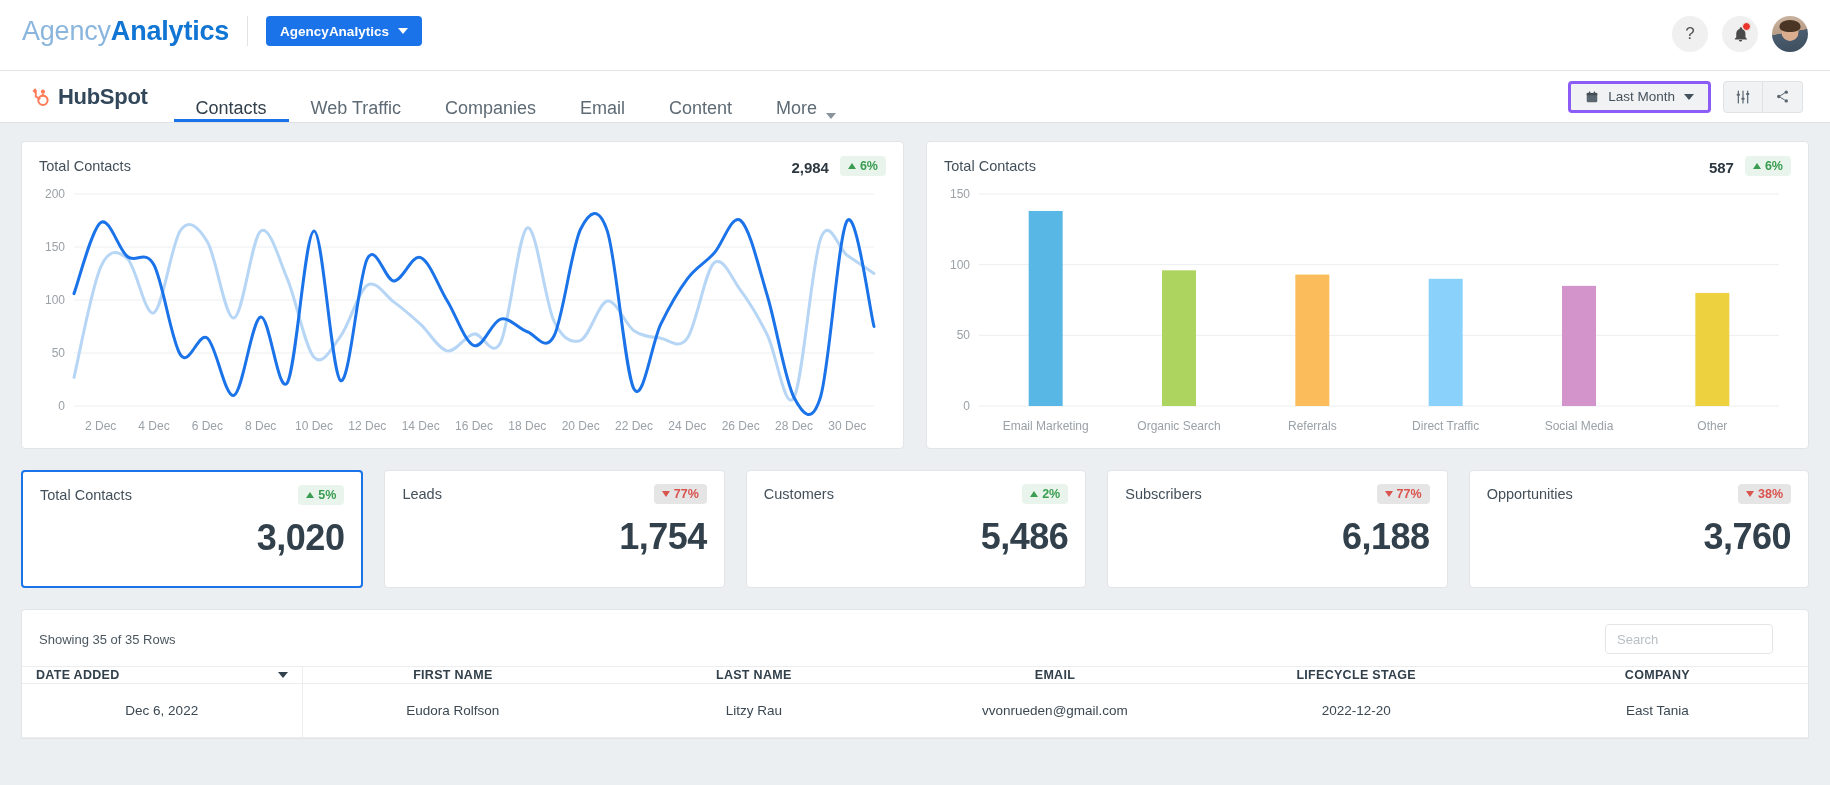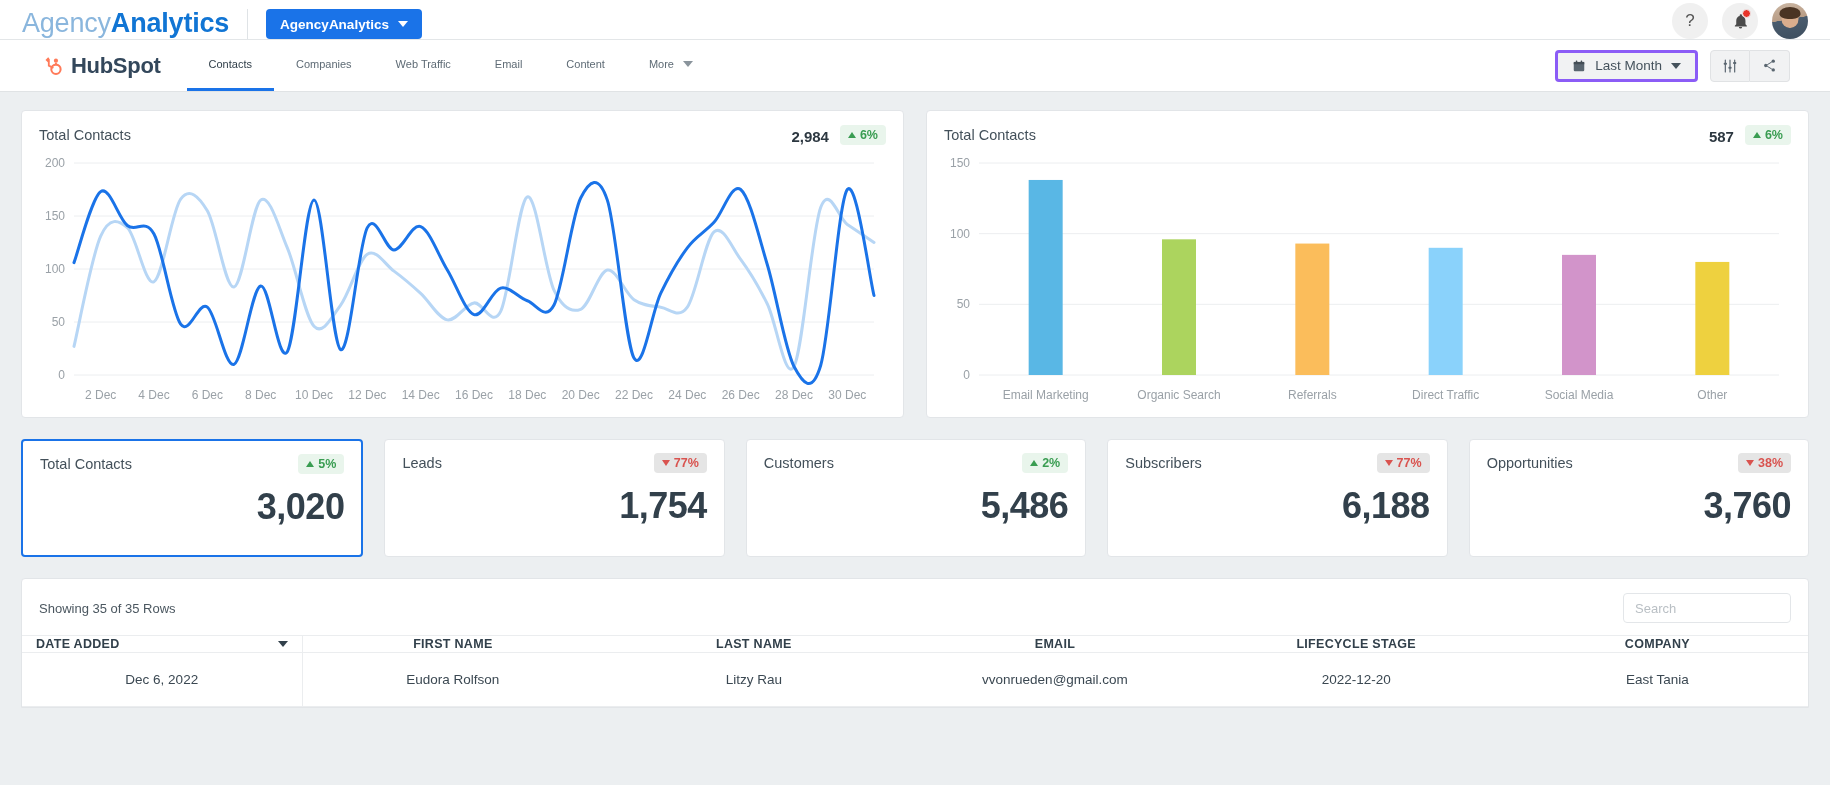--- a/index.html
+++ b/index.html
@@ -6,23 +6,23 @@
   html, body {
     width: 1830px; height: 785px;
     font-family: "Liberation Sans", sans-serif;
     background: #eceff1;
     overflow: hidden;
     color: #333;
   }
 
   
   .topbar {
-    height: 40px; background: #ffffff;
-    display: flex; align-items: flex-end;
-    padding: 0 22px;
+    height: 71px; background: #ffffff;
+    display: flex; align-items: flex-start;
+    padding: 16px 22px;
     border-bottom: 1px solid #e3e6e8;
     position: relative;
   }
   .brand { font-size: 27px; letter-spacing: -0.2px; white-space: nowrap; }
   .brand .b-light { color: #8ab6dd; font-weight: 400; }
   .brand .b-bold { color: #1175d4; font-weight: 700; }
   .brand-sep { width: 1px; height: 30px; background: #dfe3e6; margin: 0 18px; }
   .acct-btn {
     background: #1a73e8; color: #fff; border: none; border-radius: 4px;
     height: 30px; padding: 0 14px; font-size: 13.5px; font-weight: 600;
@@ -58,29 +58,29 @@
   }
   .avatar::before {
     content:""; position:absolute; left:50%; top:10%;
     transform: translateX(-50%); width: 21px; height: 12px;
     border-radius: 50% 50% 40% 40%; background:#4a3423; z-index:2;
   }
 
   
   .navbar {
     height: 52px; background: #fff; display: flex; align-items: stretch;
-    padding: 0 40px; border-bottom: 1px solid #e0e3e5; position: relative;
+    padding: 0 27px; border-bottom: 1px solid #e0e3e5; position: relative;
   }
   .hs-logo { display: flex; align-items: center; gap: 9px; margin-right: 26px; }
   .hs-mark { width: 22px; height: 22px; }
   .hs-name { font-size: 22px; font-weight: 700; color: #33475b; letter-spacing:-.3px;}
   .navtabs { display: flex; align-items: stretch; }
   .navtab {
-    display: flex; align-items: center; padding: 0 22px;
-    font-size: 11px; color: #5e6b75; cursor: pointer;
+    display: flex; align-items: flex-end; padding: 0 22px;
+    font-size: 18px; color: #5e6b75; cursor: pointer;
     border-bottom: 3px solid transparent; position: relative;
   }
   .navtab.active { color: #32404b; border-bottom-color: #1a73e8; }
   .navtab .caret-down { border-top-color:#8a949c; margin-left:9px; }
   .nav-right { margin-left: auto; display: flex; align-items: center; gap: 12px; }
   .date-btn {
     height: 32px; background: #f1f2f3; border: 3px solid #8b5cf6; border-radius: 4px;
     display: flex; align-items: center; gap: 9px; padding: 0 14px;
     font-size: 13.5px; color: #45525c; cursor: pointer; font-family: inherit;
   }
@@ -127,21 +127,21 @@
   .kpi-label { font-size: 14.5px; color: #43505a; }
   .kpi-head .pill { margin-left: auto; }
   .kpi-value {
     font-size: 36px; font-weight: 700; color: #32404b; text-align: right;
     margin-top: 12px; letter-spacing: -0.5px;
   }
 
   
   .table-card { margin-top: 21px; background:#fff; border:1px solid #e2e5e8;
                 border-radius:4px 4px 0 0; overflow:hidden; }
-  .table-top { display:flex; align-items:center; padding: 14px 17px 12px 17px; }
+  .table-top { display:flex; align-items:center; padding: 14px 35px 12px 17px; }
   .rows-info { font-size: 13px; color: #4b5760; }
   .search-box {
     margin-left: auto; width: 168px; height: 30px; border: 1px solid #e3e6e9;
     border-radius: 4px; padding: 0 11px; font-size: 13px; color:#45525c;
     font-family: inherit; background:#fff;
   }
   .search-box::placeholder { color: #b9bfc4; }
   table { width: 100%; border-collapse: collapse; table-layout: fixed; }
   thead th {
     font-size: 12.5px; font-weight: 700; color: #32404b; letter-spacing: .3px;
@@ -197,24 +197,24 @@
       <path d="M17.4 8.5v2.3M9.6 4.4v7.2l5 2.6" fill="none" stroke="#ff7a59" stroke-width="2"></path>
       <path d="M9.6 3.2 7.4 5.4l2.2 2.2" fill="none" stroke="#ff7a59" stroke-width="2"></path>
     </svg>
     <span class="hs-name">HubSpot</span>
   </div>
   <div class="navtabs">
     <div class="navtab active">
       <span>Contacts</span>
     </div>
     <div class="navtab">
+      <span>Web Traffic</span>
+    </div>
+    <div class="navtab">
       <span>Companies</span>
-    </div>
-    <div class="navtab">
-      <span>Web Traffic</span>
     </div>
     <div class="navtab">
       <span>Email</span>
     </div>
     <div class="navtab">
       <span>Content</span>
     </div>
     <div class="navtab">
       <span>More</span>
       <span class="caret-down"></span>

